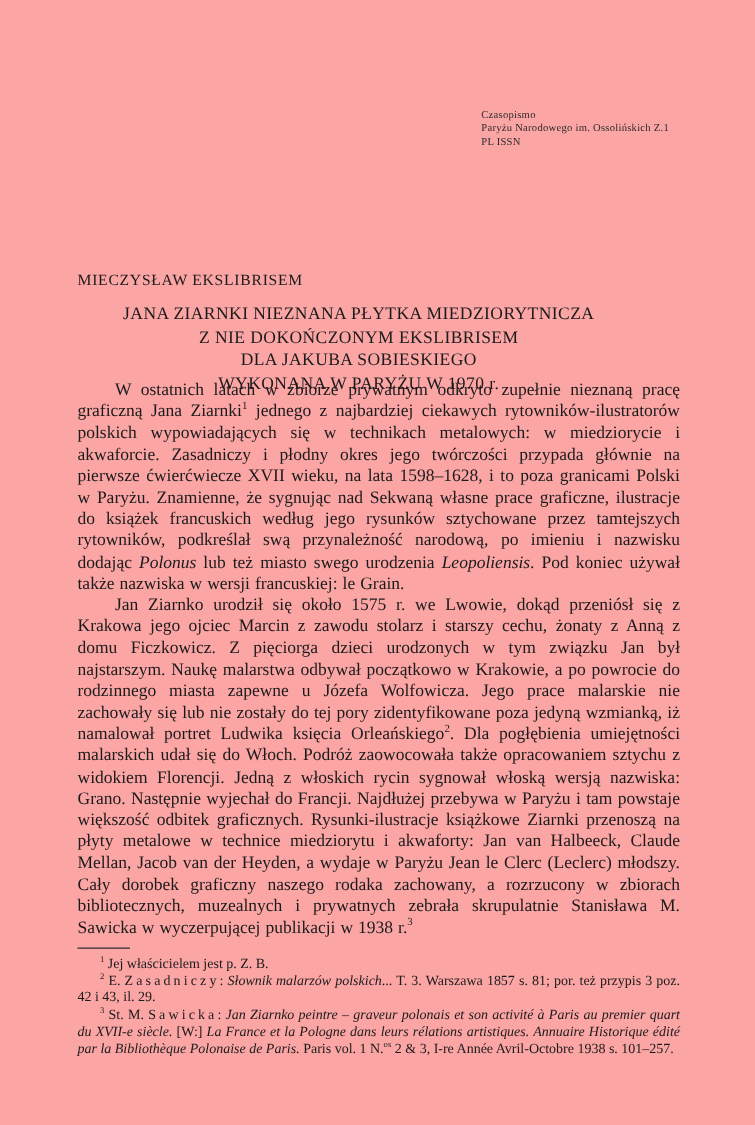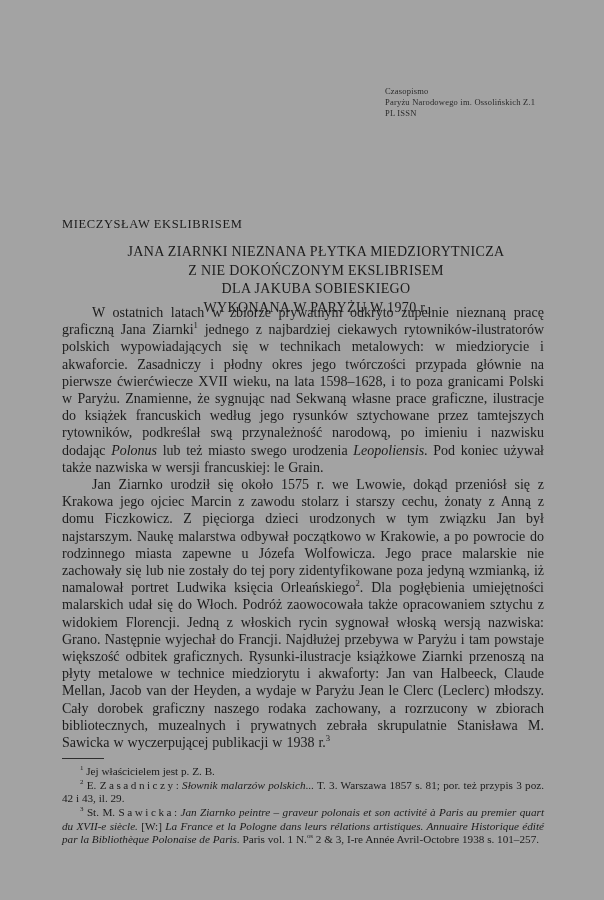--- a/index.html
+++ b/index.html
@@ -4,21 +4,21 @@
 <style>
   html, body {
     margin: 0;
     padding: 0;
     background: #fcfbf8;
   }
   .page {
     position: relative;
     width: 604px;
     height: 900px;
-    background: #a3a3a3;
+    background: #fca5a5;
     color: #1b1b1b;
     font-family: "Liberation Serif", "DejaVu Serif", serif;
     overflow: hidden;
   }
   .stamp {
     position: absolute;
     left: 385px;
     top: 86px;
     font-size: 8.5px;
     line-height: 11px;
@@ -28,21 +28,21 @@
   .author {
     position: absolute;
     left: 62px;
     top: 217px;
     font-size: 12.5px;
     letter-spacing: 0.6px;
     white-space: nowrap;
   }
   .title {
     position: absolute;
-    left: 75px;
+    left: 46px;
     top: 243px;
     width: 482px;
     margin: 0;
     text-align: center;
     font-size: 14px;
     font-weight: normal;
     line-height: 18.5px;
     letter-spacing: 0.35px;
   }
   .title .tl { display: block; }

